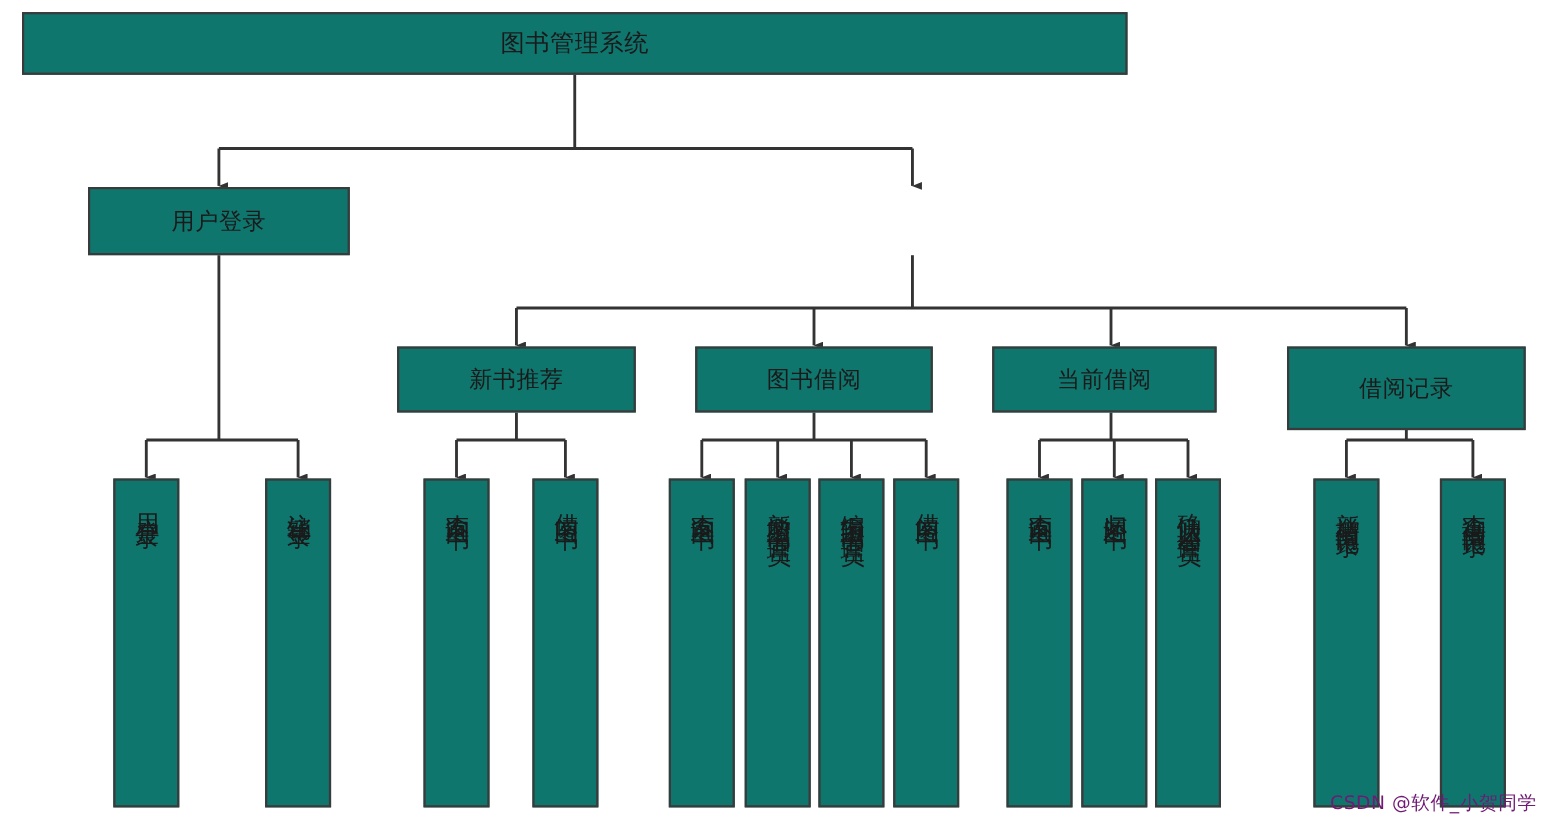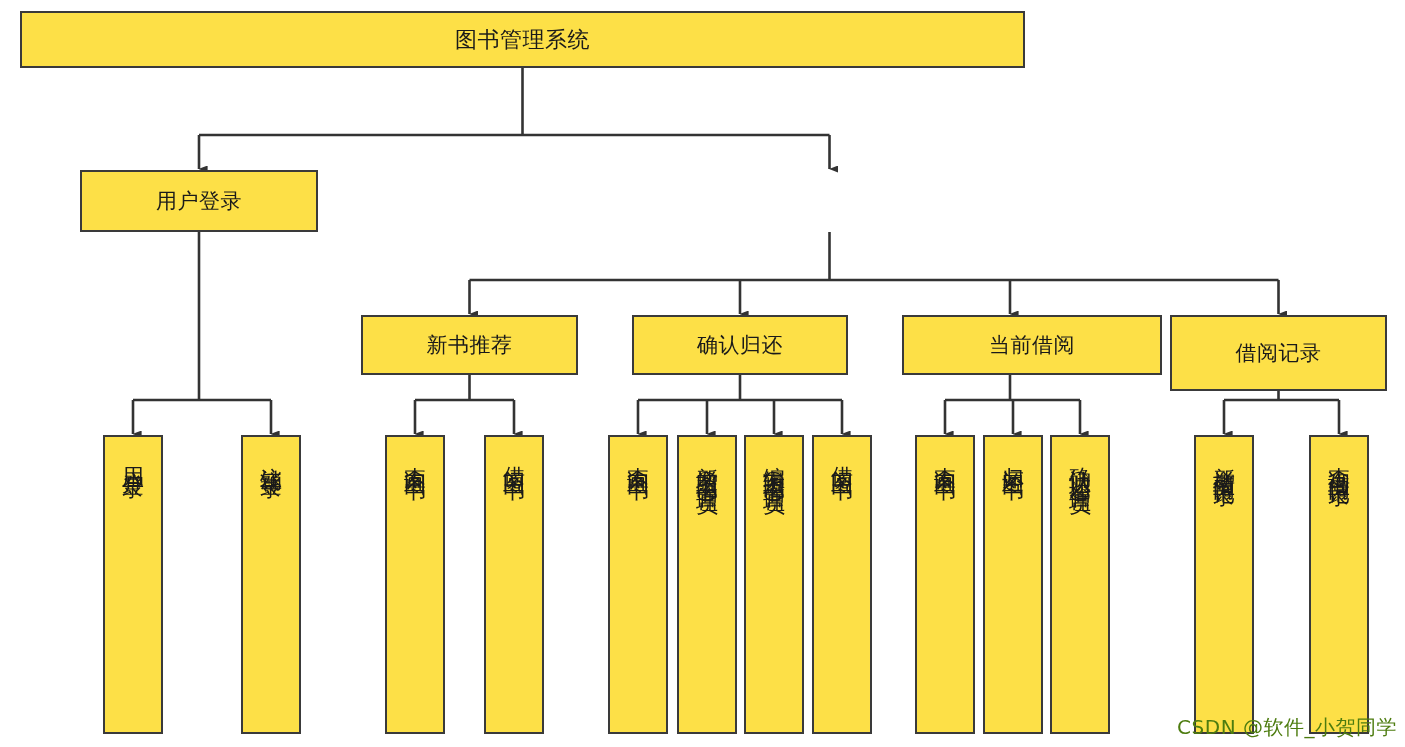--- a/index.html
+++ b/index.html
@@ -23,21 +23,21 @@
     position: absolute;
     left: 0;
     top: 0;
     width: 1405px;
     height: 747px;
     pointer-events: none;
   }
   .node {
     position: absolute;
     box-sizing: border-box;
-    background: #fde047;
+    background: #0f766e;
     border: 2.5px solid #3a3a3a;
     display: flex;
     align-items: center;
     justify-content: center;
     color: #1a1a1a;
   }
   .node-label {
     display: block;
     text-align: center;
     line-height: 1.05;
@@ -58,22 +58,22 @@
     letter-spacing: 4px;
     line-height: 1;
   }
   .node.root .node-label {
     font-size: 22px;
   }
   .watermark {
     position: absolute;
     right: 8px;
     bottom: 6px;
-    font-size: 20px;
-    color: #4d7c0f;
+    font-size: 17px;
+    color: #701a75;
     letter-spacing: 0.5px;
     white-space: nowrap;
   }
 </style>
 </head>
 <body>
 
 <div id="diagram-root">
 
   <svg class="edges" viewBox="0 0 1405 747" xmlns="http://www.w3.org/2000/svg">
@@ -124,23 +124,23 @@
   </div>
 
   <div class="node horizontal" style="left: 80px; top: 170px; width: 238px; height: 62px;">
     <span class="node-label">用户登录</span>
   </div>
 
   <div class="node horizontal" style="left: 361px; top: 315px; width: 217px; height: 60px;">
     <span class="node-label">新书推荐</span>
   </div>
   <div class="node horizontal" style="left: 632px; top: 315px; width: 216px; height: 60px;">
-    <span class="node-label">确认归还</span>
+    <span class="node-label">图书借阅</span>
   </div>
-  <div class="node horizontal" style="left: 902px; top: 315px; width: 260px; height: 60px;">
+  <div class="node horizontal" style="left: 902px; top: 315px; width: 204px; height: 60px;">
     <span class="node-label">当前借阅</span>
   </div>
   <div class="node horizontal" style="left: 1170px; top: 315px; width: 217px; height: 76px;">
     <span class="node-label">借阅记录</span>
   </div>
 
   <div class="node vertical" style="left: 103px; top: 435px; width: 60px; height: 299px;">
     <span class="node-label">用户登录</span>
   </div>
   <div class="node vertical" style="left: 241px; top: 435px; width: 60px; height: 299px;">

